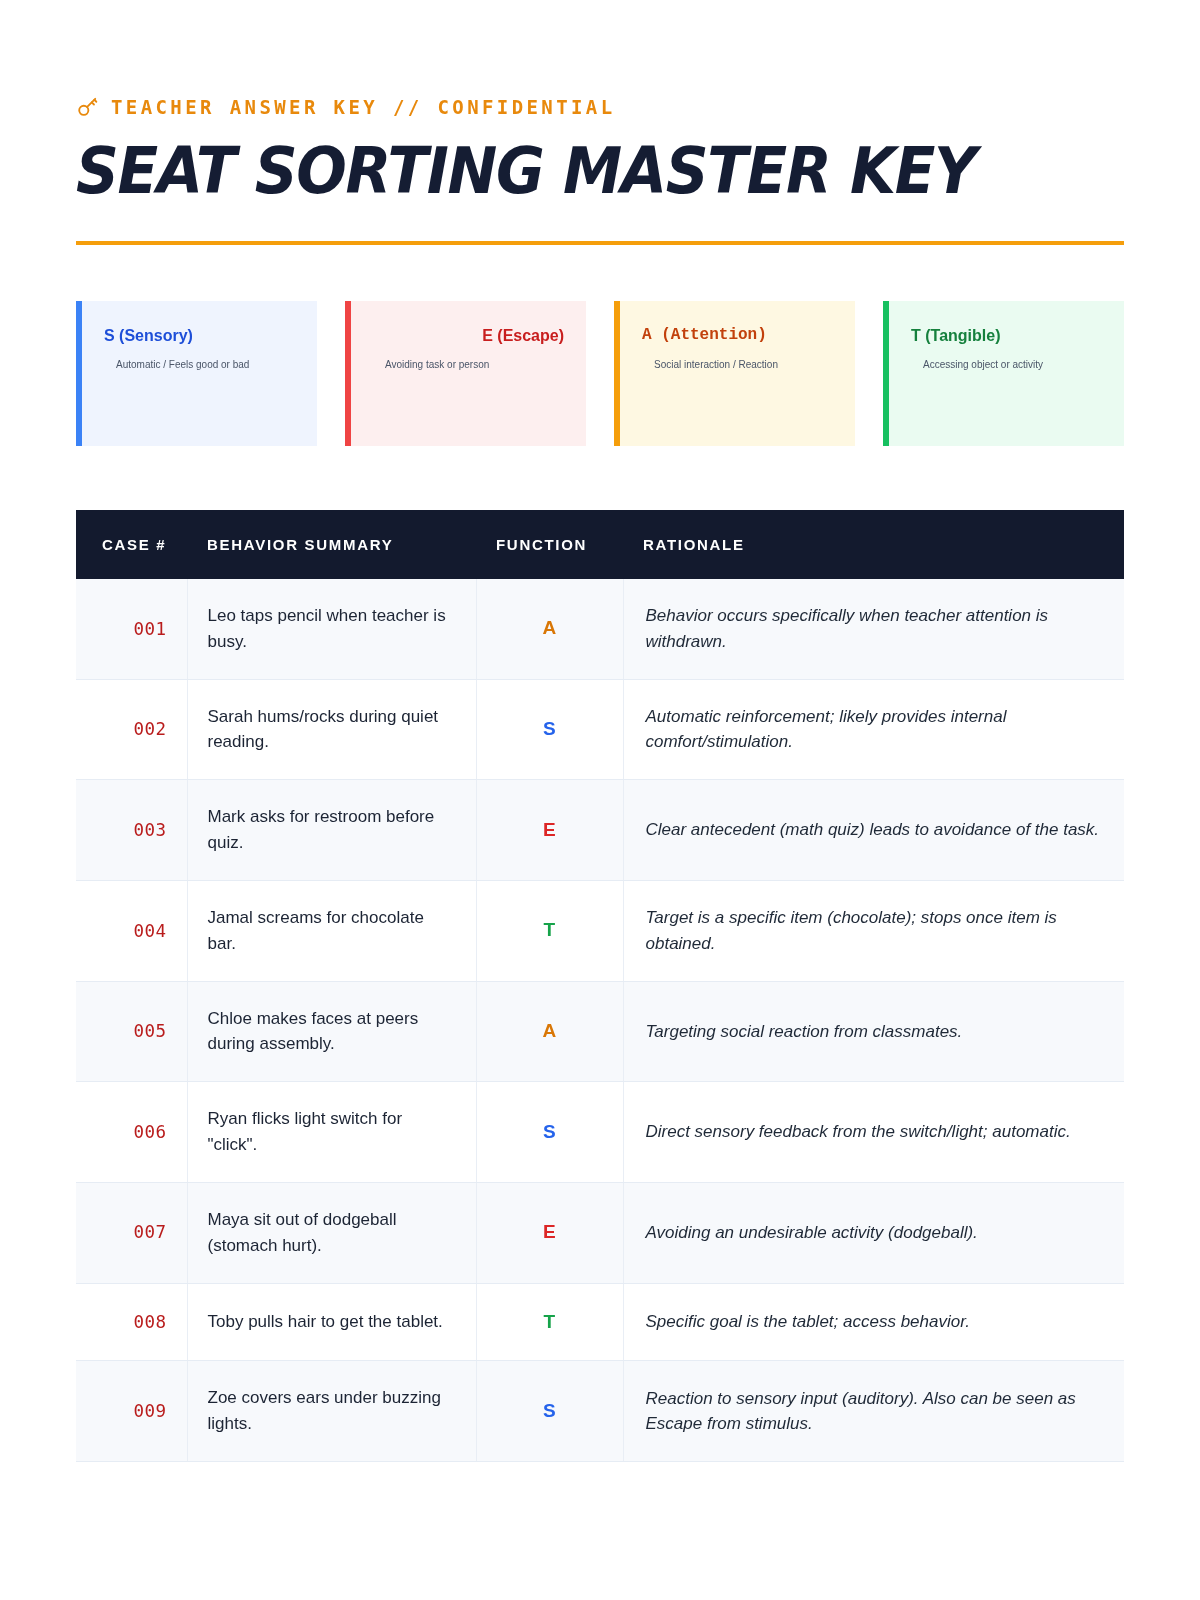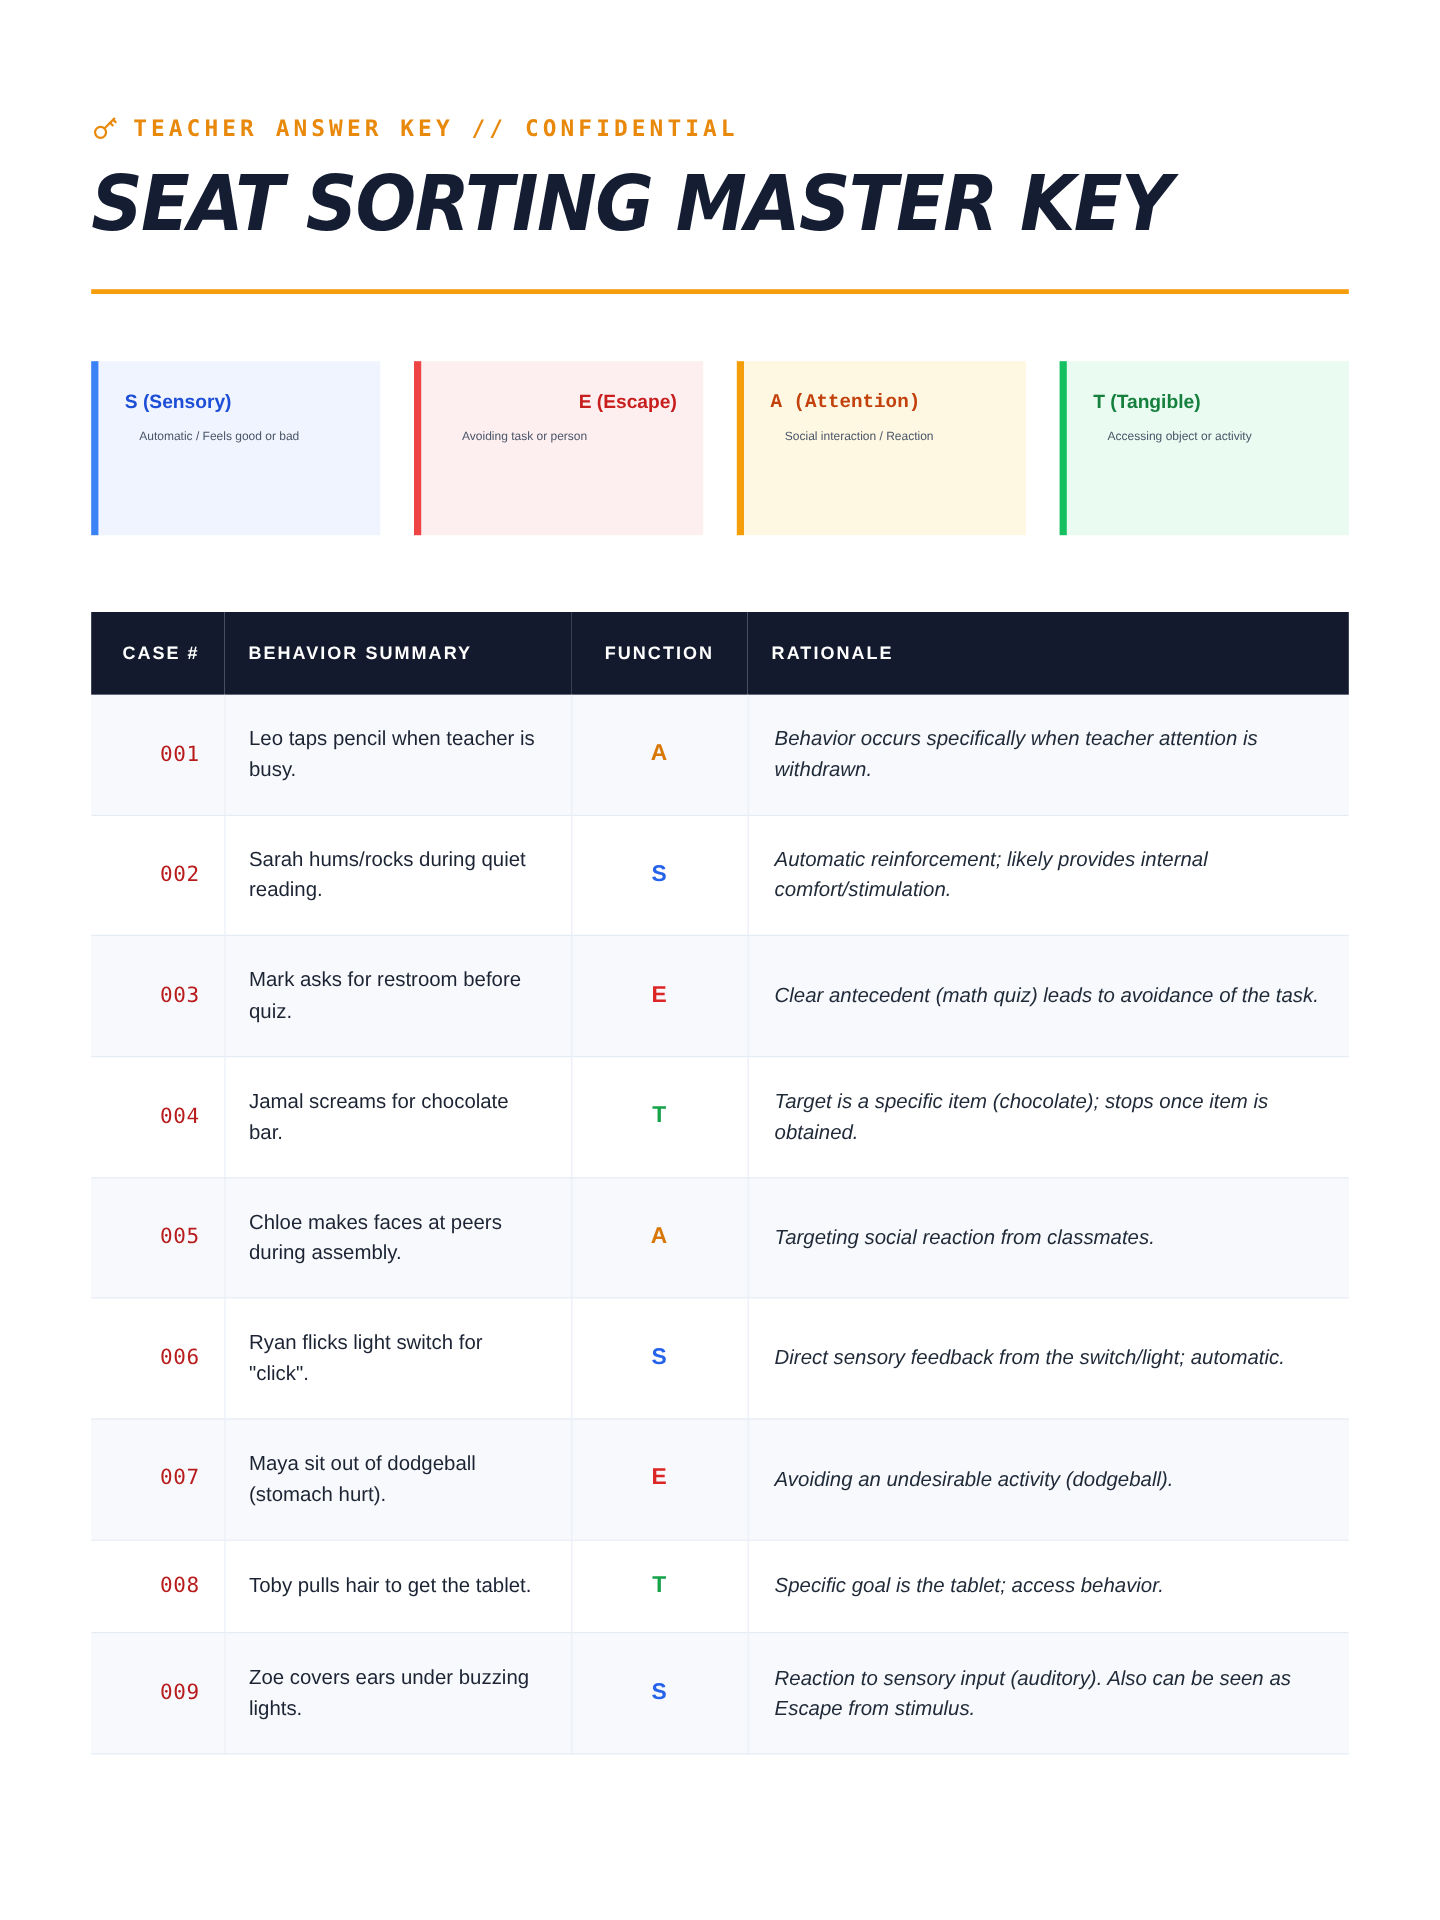--- a/index.html
+++ b/index.html
@@ -128,21 +128,21 @@
     font-size: 15px;
     font-weight: 700;
     letter-spacing: 1.7px;
     text-transform: uppercase;
     text-align: left;
     padding: 26px 20px;
     vertical-align: middle;
     font-family: "Liberation Sans", sans-serif;
   }
   thead th.th-case { padding-left: 26px; }
-  thead th.th-fn   { text-align: center; }
+  thead th.th-fn   { text-align: left; }
 
   tbody tr { background: #FFFFFF; }
   tbody tr.alt { background: #F7F9FC; }
 
   tbody td {
     border-bottom: 1px solid #E6ECF4;
     border-right: 1px solid #E9EEF5;
     padding: 24px 20px;
     vertical-align: middle;
     font-size: 17px;

